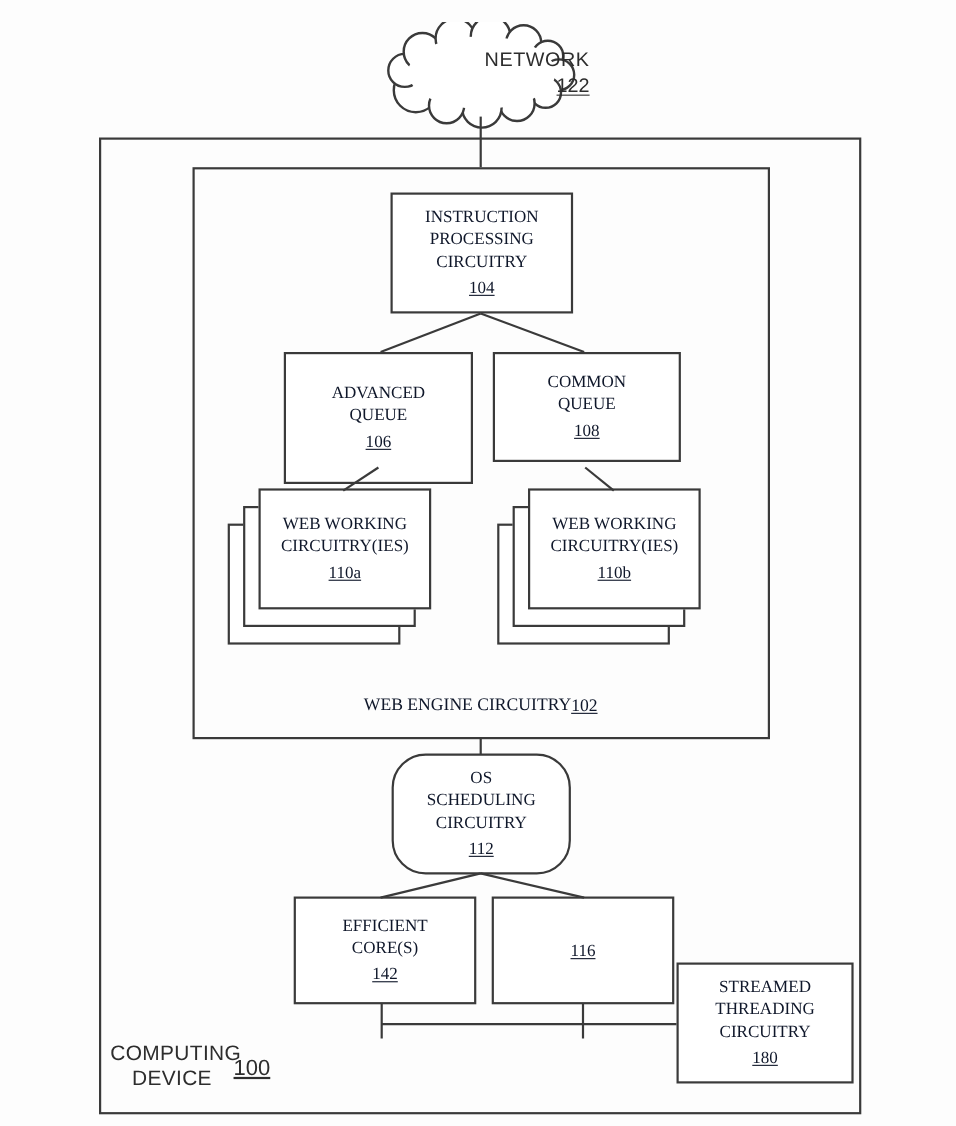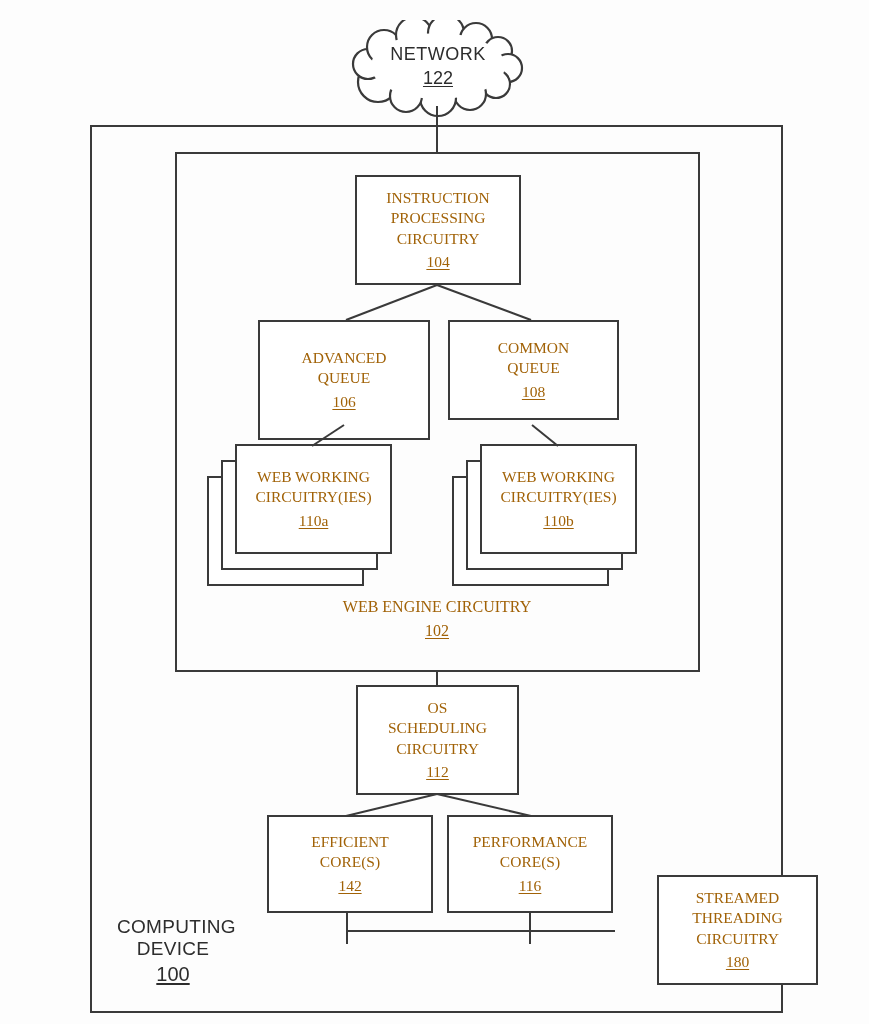--- a/index.html
+++ b/index.html
@@ -4,30 +4,30 @@
 <style>
   html,body{margin:0;padding:0;background:#ffffff;}
   .canvas{position:relative;width:869px;height:1024px;background:#fdfdfd;overflow:hidden;
           font-family:"Liberation Serif", serif;color:#1c1c1c;}
   .outline{position:absolute;border:2px solid #3a3a3a;background:transparent;box-sizing:border-box;}
   .box{position:absolute;border:2px solid #3a3a3a;background:#ffffff;box-sizing:border-box;
        display:flex;flex-direction:column;align-items:center;justify-content:center;
        text-align:center;z-index:10;}
   .backbox{position:absolute;border:2px solid #3a3a3a;background:#ffffff;box-sizing:border-box;}
   .z8{z-index:8}.z9{z-index:9}
-  .serif-txt{font-family:"Liberation Serif", serif;font-size:15.5px;line-height:1.32;color:#a16207;}
+  .serif-txt{font-family:"Liberation Serif", serif;font-size:15.5px;line-height:1.32;color:#0f172a;}
   .sans-txt{font-family:"Liberation Sans", sans-serif;color:#2d2d2d;}
   .lbl{display:block;}
   .w110{max-width:112px;} .w120{max-width:122px;} .w130{max-width:132px;} .w140{max-width:142px;}
   .ref{display:block;text-decoration:underline;text-underline-offset:2px;margin-top:3px;}
-  .float-label{position:absolute;display:flex;flex-direction:column;align-items:center;
-               justify-content:center;text-align:center;z-index:10;}
+  .float-label{position:absolute;display:flex;flex-direction:row;align-items:center;
+               justify-content:center;text-align:center;z-index:10;margin-top:32px;}
   .cloud-wrap{position:absolute;left:340px;top:20px;width:196px;height:98px;z-index:2;}
   .cloud-text{position:absolute;left:340px;top:20px;width:196px;height:92px;z-index:3;
-              display:flex;flex-direction:column;align-items:center;justify-content:center;}
+              display:flex;flex-direction:column;align-items:flex-end;justify-content:center;}
   .net-lbl{font-size:18px;letter-spacing:.5px;}
   .net-ref{font-size:18px;}
   .cache-lbl{font-size:19px;letter-spacing:.5px;}
   .cache-ref{font-size:17px;}
   .cd-lbl{font-size:19px;letter-spacing:.3px;}
   .cd-ref{font-size:20px;}
   .engine-lbl{font-size:16px;}
   .connectors{position:absolute;left:0;top:0;width:869px;height:1024px;z-index:40;pointer-events:none;}
 </style>
 </head>
@@ -88,37 +88,36 @@
   <div class="box serif-txt" style="left:480px;top:444px;width:157px;height:110px;">
     <span class="lbl w140">WEB WORKING CIRCUITRY(IES)</span>
     <span class="ref">110b</span>
   </div>
 
   <div class="float-label serif-txt" style="left:287px;top:596px;width:300px;">
     <span class="lbl engine-lbl">WEB ENGINE CIRCUITRY</span>
     <span class="ref engine-lbl">102</span>
   </div>
 
-  <div class="box serif-txt" style="left:356px;top:685px;width:163px;height:110px;">
+  <div class="box serif-txt" style="left:356px;top:685px;width:163px;height:110px;border-radius:31px;">
     <span class="lbl w110">OS SCHEDULING CIRCUITRY</span>
     <span class="ref">112</span>
   </div>
 
   <div class="box serif-txt" style="left:267px;top:815px;width:166px;height:98px;">
     <span class="lbl w120">EFFICIENT CORE(S)</span>
     <span class="ref">142</span>
   </div>
 
   <div class="box serif-txt" style="left:447px;top:815px;width:166px;height:98px;">
-    <span class="lbl w130">PERFORMANCE CORE(S)</span>
     <span class="ref">116</span>
   </div>
 
 
-  <div class="box serif-txt" style="left:615px;top:875px;width:161px;height:110px;margin-left:42px;">
+  <div class="box serif-txt" style="left:615px;top:875px;width:161px;height:110px;">
     <span class="lbl w120">STREAMED THREADING CIRCUITRY</span>
     <span class="ref">180</span>
   </div>
 
   <div class="float-label sans-txt" style="left:100px;top:916px;width:146px;">
     <span class="lbl cd-lbl w110">COMPUTING DEVICE</span>
     <span class="ref cd-ref">100</span>
   </div>
 
   <svg class="connectors" viewBox="0 0 869 1024">

